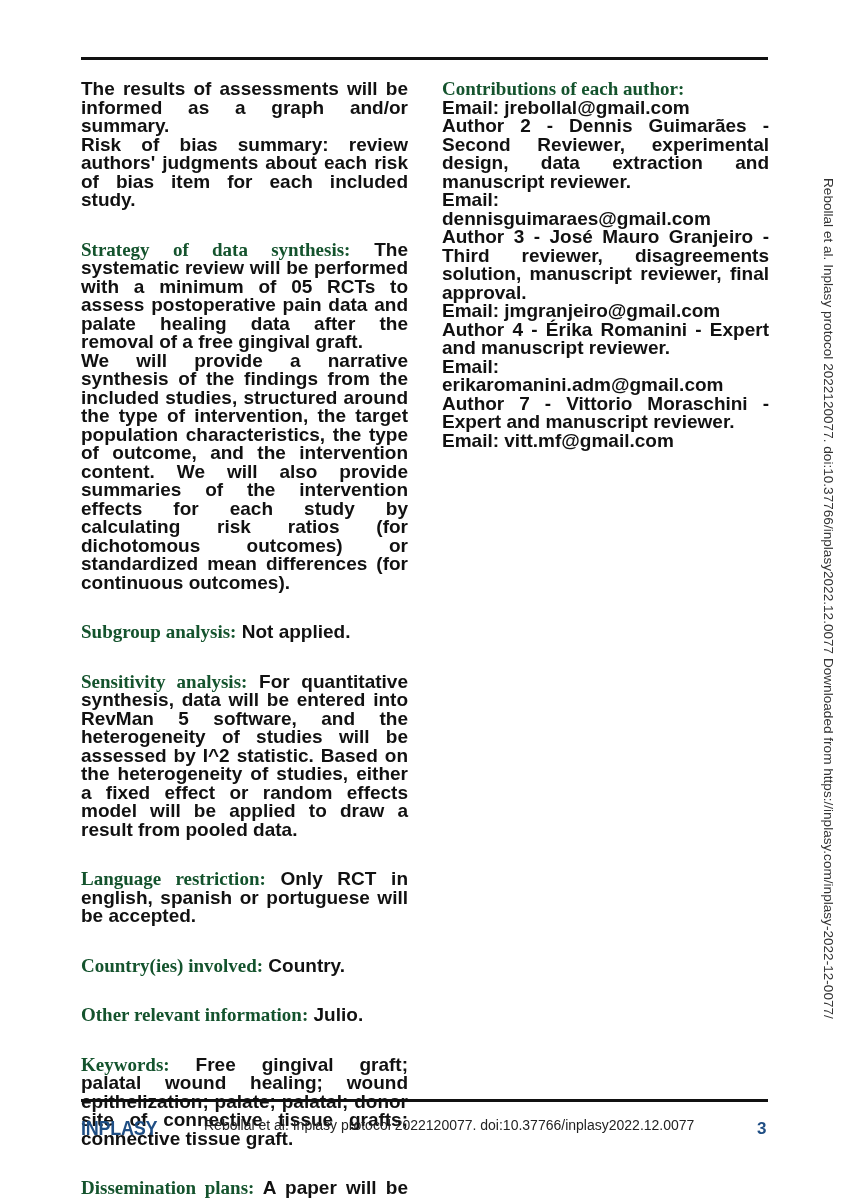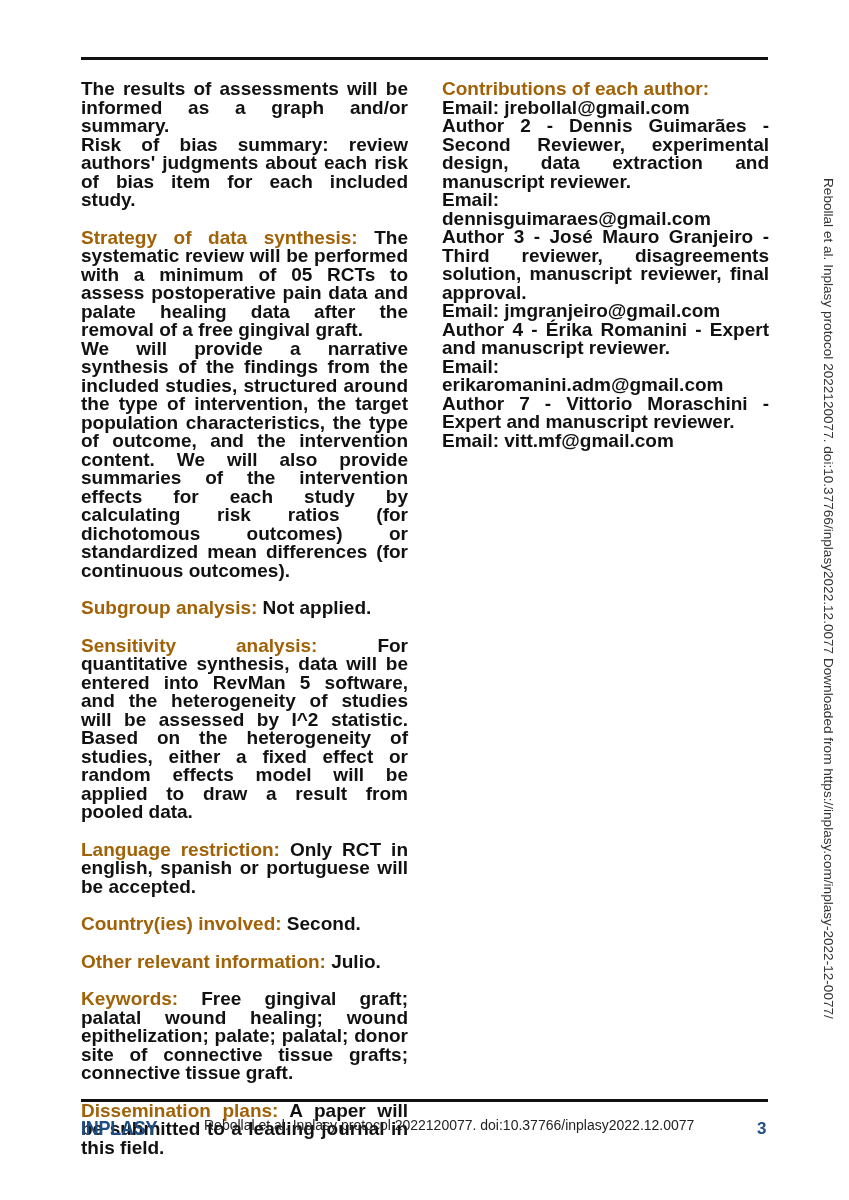--- a/index.html
+++ b/index.html
@@ -6,22 +6,22 @@
   body { width: 849px; height: 1200px; position: relative; overflow: hidden;
          font-family: "Liberation Sans", sans-serif; color: #111111; }
   .rule { position: absolute; left: 81px; width: 687px; height: 3px; background: #111111; }
   .rule.top { top: 57px; }
   .rule.bottom { top: 1099px; }
   .col { position: absolute; top: 80px; width: 327px;
          font-size: 19px; line-height: 18.5px; font-weight: bold; }
   .col.left { left: 81px; }
   .col.right { left: 442px; }
   .col p { margin: 0; text-align: justify; }
-  .col p.gap { margin-top: 19px; }
-  .lbl { color: #a16207; }
+  .col p.gap { margin-top: 31px; }
+  .lbl { color: #14532d; font-family: Liberation Serif, serif; }
   .footer-brand { position: absolute; left: 81px; top: 1117px; font-size: 20px; font-weight: bold;
                   color: #1f4e84; letter-spacing: -0.3px; transform: scaleX(0.9); transform-origin: left; }
   .footer-cite { position: absolute; left: 204px; top: 1117px; font-size: 14px; color: #222; }
   .footer-page { position: absolute; left: 757px; top: 1119px; font-size: 17px; font-weight: bold; color: #1f4e84; }
   .sidebar { position: absolute; left: 824px; top: 178px; width: 914px; height: 20px;
              transform-origin: 0 0; transform: rotate(90deg) translateY(-12px);
              font-size: 13.6px; color: #333; white-space: nowrap; }
 </style>
 </head>
 <body>
@@ -34,21 +34,21 @@
 
   <p class="gap"><span class="lbl">Strategy of data synthesis:</span><span> The systematic review will be performed with a minimum of 05 RCTs to assess postoperative pain data and palate healing data after the removal of a free gingival graft.</span></p>
   <p>We will provide a narrative synthesis of the findings from the included studies, structured around the type of intervention, the target population characteristics, the type of outcome, and the intervention content. We will also provide summaries of the intervention effects for each study by calculating risk ratios (for dichotomous outcomes) or standardized mean differences (for continuous outcomes).</p>
 
   <p class="gap"><span class="lbl">Subgroup analysis:</span><span> Not applied.</span></p>
 
   <p class="gap"><span class="lbl">Sensitivity analysis:</span><span> For quantitative synthesis, data will be entered into RevMan 5 software, and the heterogeneity of studies will be assessed by I^2 statistic. Based on the heterogeneity of studies, either a fixed effect or random effects model will be applied to draw a result from pooled data.</span></p>
 
   <p class="gap"><span class="lbl">Language restriction:</span><span> Only RCT in english, spanish or portuguese will be accepted.</span></p>
 
-  <p class="gap"><span class="lbl">Country(ies) involved:</span><span> Second.</span></p>
+  <p class="gap"><span class="lbl">Country(ies) involved:</span><span> Country.</span></p>
 
   <p class="gap"><span class="lbl">Other relevant information:</span><span> Julio.</span></p>
 
   <p class="gap"><span class="lbl">Keywords:</span><span> Free gingival graft; palatal wound healing; wound epithelization; palate; palatal; donor site of connective tissue grafts; connective tissue graft.</span></p>
 
   <p class="gap"><span class="lbl">Dissemination plans:</span><span> A paper will be submitted to a leading journal in this field.</span></p>
 </div>
 
 <div class="col right">
   <p class="lbl">Contributions of each author:</p>

